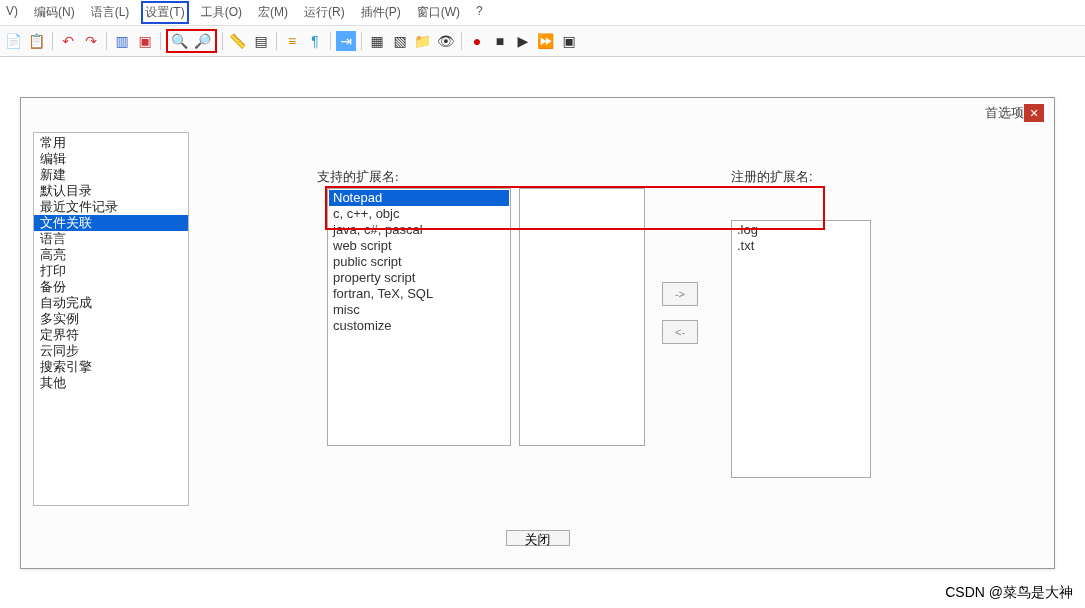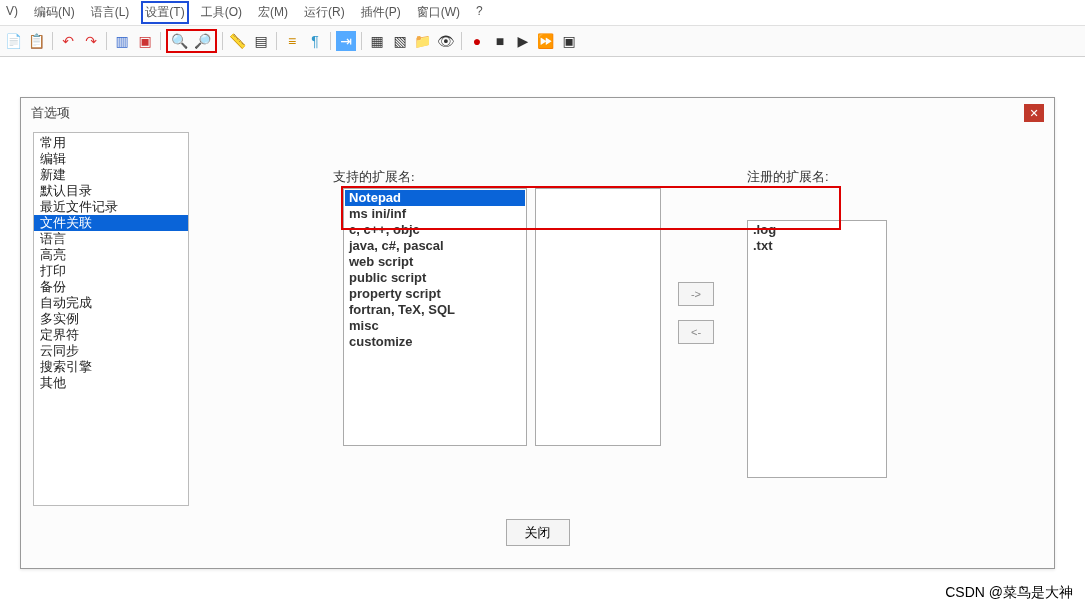--- a/index.html
+++ b/index.html
@@ -9,51 +9,51 @@
     .menubar span { cursor: default; padding: 1px 2px; }
     .menu-highlight { border: 2px solid #1d4ed8; margin: -2px; padding: 0 2px; }
     
     .toolbar { display: flex; align-items: center; gap: 3px; padding: 3px 4px; border-bottom: 1px solid #d0d0d0; background: #fafafa; }
     .tb-icon { width: 20px; height: 20px; display: flex; align-items: center; justify-content: center; font-size: 14px; cursor: pointer; }
     .tb-sep { width: 1px; height: 18px; background: #ccc; margin: 0 2px; }
     .tb-highlight { border: 2px solid #d00; display: flex; gap: 3px; padding: 0 2px; }
     
     .dialog-area { padding: 40px 8px 8px 20px; position: relative; }
     .dialog { border: 1px solid #999; background: #fcfcfc; width: 1035px; height: 472px; position: relative; box-shadow: 0 1px 3px rgba(0,0,0,0.1); }
-    .dialog-header { padding: 6px 10px; font-size: 13px; color: #444; display: flex; justify-content: space-between; align-items: center; }
+    .dialog-header { padding: 6px 10px; font-size: 13px; color: #444; display: flex; justify-content: flex-end; align-items: center; }
     .close-btn { background: #c0392b; color: #fff; width: 20px; height: 18px; display: flex; align-items: center; justify-content: center; font-size: 11px; cursor: pointer; }
     
-    .dialog-body { display: flex; padding: 4px 10px 10px 12px; gap: 24px; }
+    .dialog-body { display: flex; padding: 4px 10px 10px 12px; gap: 8px; }
     
     .sidebar { border: 1px solid #bbb; width: 156px; height: 374px; background: #fff; padding: 2px 0; }
     .sidebar-item { padding: 0 6px; font-size: 13px; line-height: 16px; color: #222; cursor: default; white-space: nowrap; }
     .sidebar-item.selected { background: #0a64d8; color: #fff; }
     
     .main-pane { flex: 1; position: relative; }
     
     .section-label { font-size: 13px; color: #333; white-space: nowrap; }
     
-    .listbox { border: 1px solid #aaa; background: #fff; height: 258px; padding: 1px; font-size: 13px; overflow: hidden; font-weight: bold; }
+    .listbox { border: 1px solid #aaa; background: #fff; height: 258px; padding: 1px; font-size: 13px; overflow: hidden; }
     .listbox-item { padding: 0 4px; line-height: 16px; cursor: default; white-space: nowrap; }
     .listbox-item.selected { background: #0a64d8; color: #fff; }
     
     .supported-box { width: 184px; position: absolute; left: 130px; top: 56px; }
     .middle-box { width: 126px; position: absolute; left: 322px; top: 56px; }
     .registered-box { width: 140px; position: absolute; left: 534px; top: 56px; margin-top: 32px; }
     
     .red-box { border: 2px solid #d00; position: absolute; }
     .red-box-1 { left: 128px; top: 54px; width: 500px; height: 44px; pointer-events: none; }
     
     .label-supported { position: absolute; left: 120px; top: 36px; font-family: Liberation Serif, serif; }
     .label-registered { position: absolute; left: 534px; top: 36px; }
     
     .arrow-btns { position: absolute; left: 465px; top: 150px; display: flex; flex-direction: column; gap: 14px; }
     .arrow-btn { width: 36px; height: 24px; border: 1px solid #aaa; background: #f5f5f5; font-size: 11px; color: #888; cursor: pointer; display: flex; align-items: center; justify-content: center; }
     
-    .bottom-btn { position: absolute; left: 50%; bottom: 22px; transform: translateX(-50%); width: 64px; height: 27px; border: 1px solid #aaa; background: #f5f5f5; font-size: 13px; cursor: pointer; }
+    .bottom-btn { position: absolute; left: 50%; bottom: 22px; transform: translateX(-50%); width: 64px; height: 16px; border: 1px solid #aaa; background: #f5f5f5; font-size: 13px; cursor: pointer; }
     
     .watermark { position: absolute; right: 12px; bottom: 6px; color: #000000; font-size: 14px; }
   </style>
 </head>
 <body>
 
 <div class="menubar">
   <span>V)</span>
   <span>编码(N)</span>
   <span>语言(L)</span>
@@ -126,21 +126,20 @@
         <div class="sidebar-item">搜索引擎</div>
         <div class="sidebar-item">其他</div>
       </div>
 
       <div class="main-pane">
         <div class="section-label label-supported">支持的扩展名:</div>
         <div class="section-label label-registered">注册的扩展名:</div>
 
         <div class="listbox supported-box">
           <div class="listbox-item selected">Notepad</div>
-          <div class="listbox-item">ms ini/inf</div>
           <div class="listbox-item">c, c++, objc</div>
           <div class="listbox-item">java, c#, pascal</div>
           <div class="listbox-item">web script</div>
           <div class="listbox-item">public script</div>
           <div class="listbox-item">property script</div>
           <div class="listbox-item">fortran, TeX, SQL</div>
           <div class="listbox-item">misc</div>
           <div class="listbox-item">customize</div>
         </div>
 

